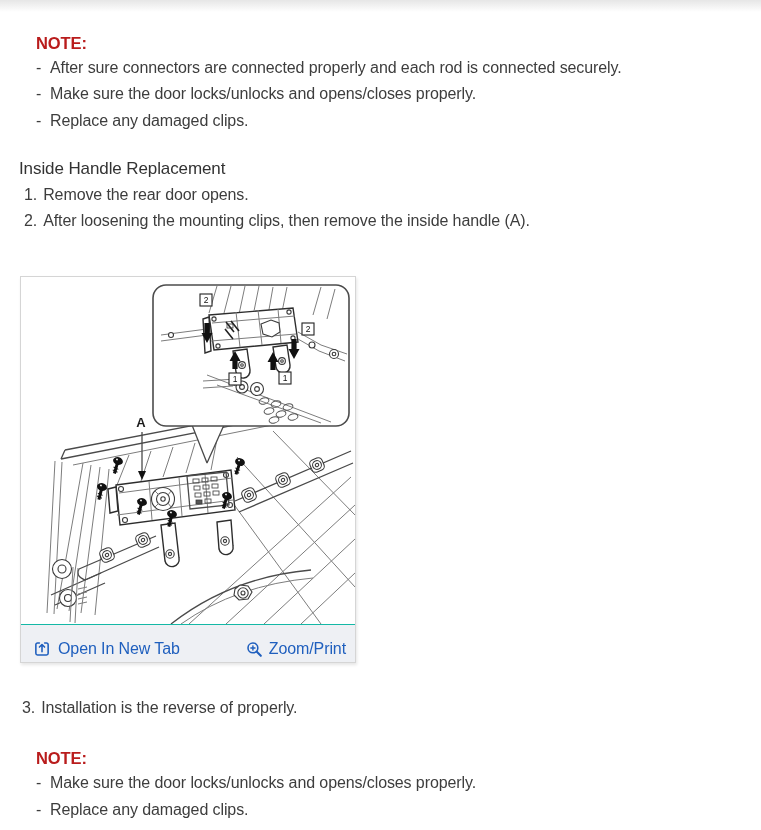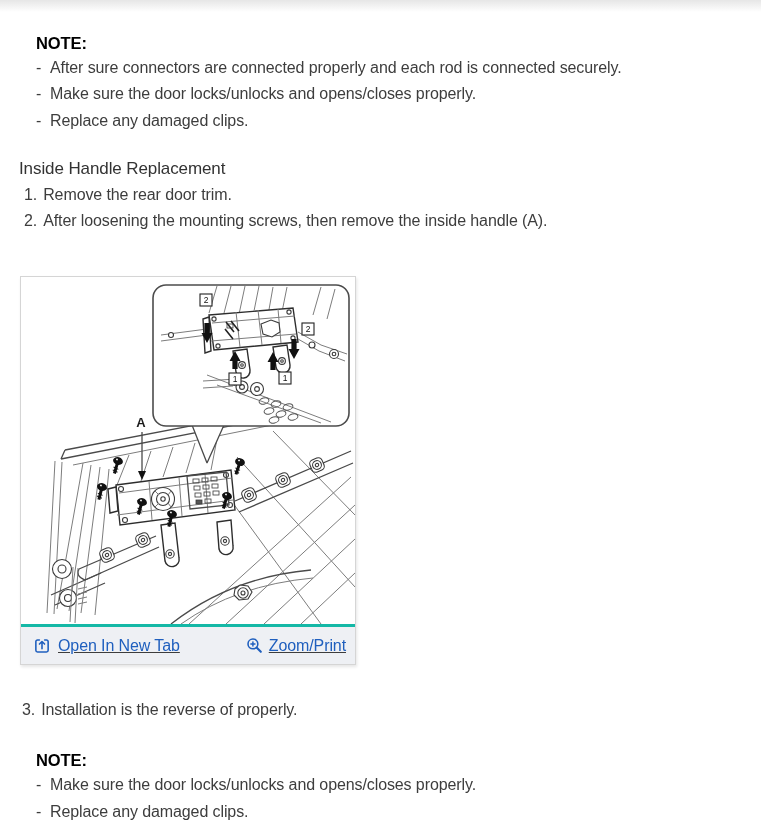--- a/index.html
+++ b/index.html
@@ -5,39 +5,38 @@
   html,body{margin:0;padding:0;background:#ffffff;}
   body{
     width:761px;height:830px;overflow:hidden;
     font-family:"Liberation Sans",sans-serif;
     font-size:16px;line-height:26px;color:#3d3d3d;
     letter-spacing:-0.1px;
   }
   .top-fade{height:12px;background:linear-gradient(to bottom,#e6e6e6,#ffffff);}
   .note{margin:10px 0 0 36px;}
   .note.bottom{margin-top:26px;}
-  .note-title{font-weight:bold;font-size:16.5px;line-height:23px;color:#000000;margin-top:20px;}
+  .note-title{font-weight:bold;font-size:16.5px;line-height:23px;color:#b91c1c;margin-top:20px;}
   .note-item{display:flex;line-height:26.4px;}
   .note-item .dash{flex:none;width:14px;}
   .section-title{margin:24px 0 2px 19px;font-weight:normal;font-size:17px;line-height:22px;color:#333;}
   .step{display:flex;margin-left:24px;line-height:26px;}
   .step .step-num{margin-right:6px;}
   .step.after-figure{margin-top:32px;margin-left:22px;}
   .figure-card{
     width:336px;margin:42px 0 0 20px;box-sizing:border-box;
     border:1px solid #d5d5d5;background:#fff;
     box-shadow:1px 2px 3px rgba(0,0,0,0.10);
   }
   .figure-area{display:block;}
   svg.diagram{display:block;width:334px;height:347px;}
   .figure-toolbar{
-    display:flex;align-items:center;height:37px;
-    background:#eef0f4;border-top:3px solid #14b8a6;
+    display:flex;align-items:flex-end;height:37px;
+    background:#eef0f4;border-top:1px solid #14b8a6;
     padding:0 9px 0 12px;
-    text-decoration:underline;
   }
   .toolbar-link{
     display:flex;align-items:center;gap:7px;
     color:#1f5fbe;font-size:16px;text-decoration:none;cursor:pointer;white-space:nowrap;
   }
   .toolbar-link.right{margin-left:auto;gap:5px;}
   .toolbar-link svg{display:block;}
   
   .ln{fill:none;stroke:#7d7d7d;stroke-width:1;}
   .ln2{fill:none;stroke:#4a4a4a;stroke-width:1.3;}
@@ -67,25 +66,25 @@
     </div>
     <div class="note-item">
       <span class="dash">-</span>
       <span>Replace any damaged clips.</span>
     </div>
   </section>
 
   <h2 class="section-title">Inside Handle Replacement</h2>
   <div class="step">
     <span class="step-num">1.</span>
-    <span>Remove the rear door trim.</span>
+    <span>Remove the rear door opens.</span>
   </div>
   <div class="step">
     <span class="step-num">2.</span>
-    <span>After loosening the mounting screws, then remove the inside handle (A).</span>
+    <span>After loosening the mounting clips, then remove the inside handle (A).</span>
   </div>
 
   <figure class="figure-card" style="margin-block:42px 0;margin-inline:20px 0;">
     <div class="figure-area">
       <svg class="diagram" viewBox="0 0 334 347">
 
         <g>
 
           <path class="ln2" d="M40,182 L326,126 M44,173 L326,119 M40,182 L44,173"></path>
           <path class="ln" d="M52,188 L326,133"></path>

